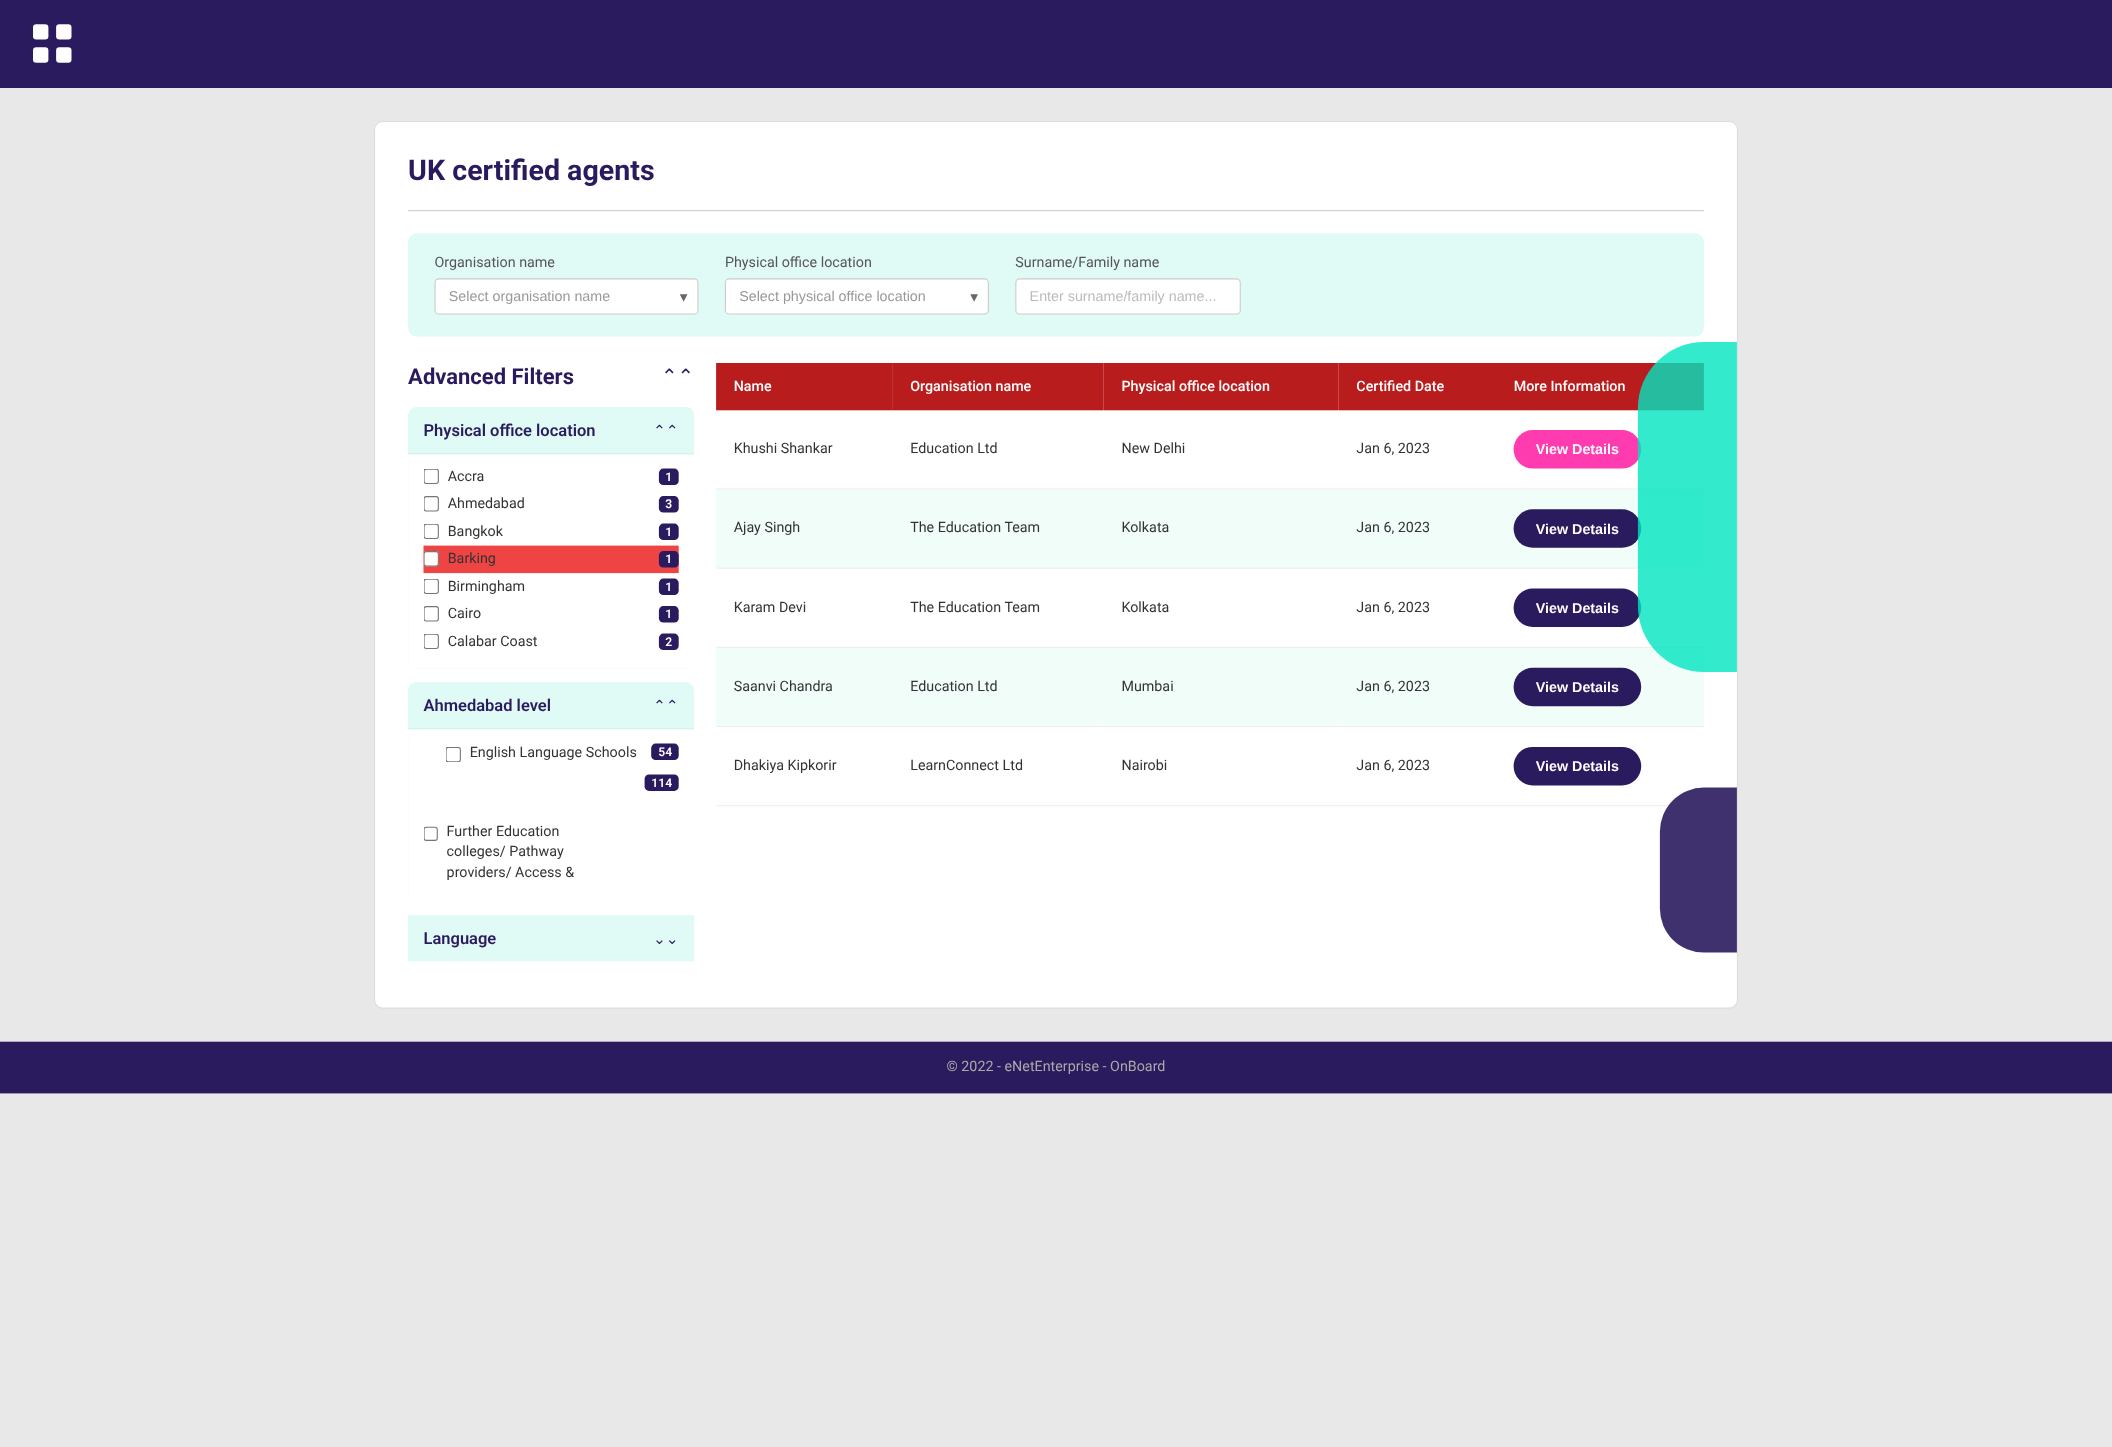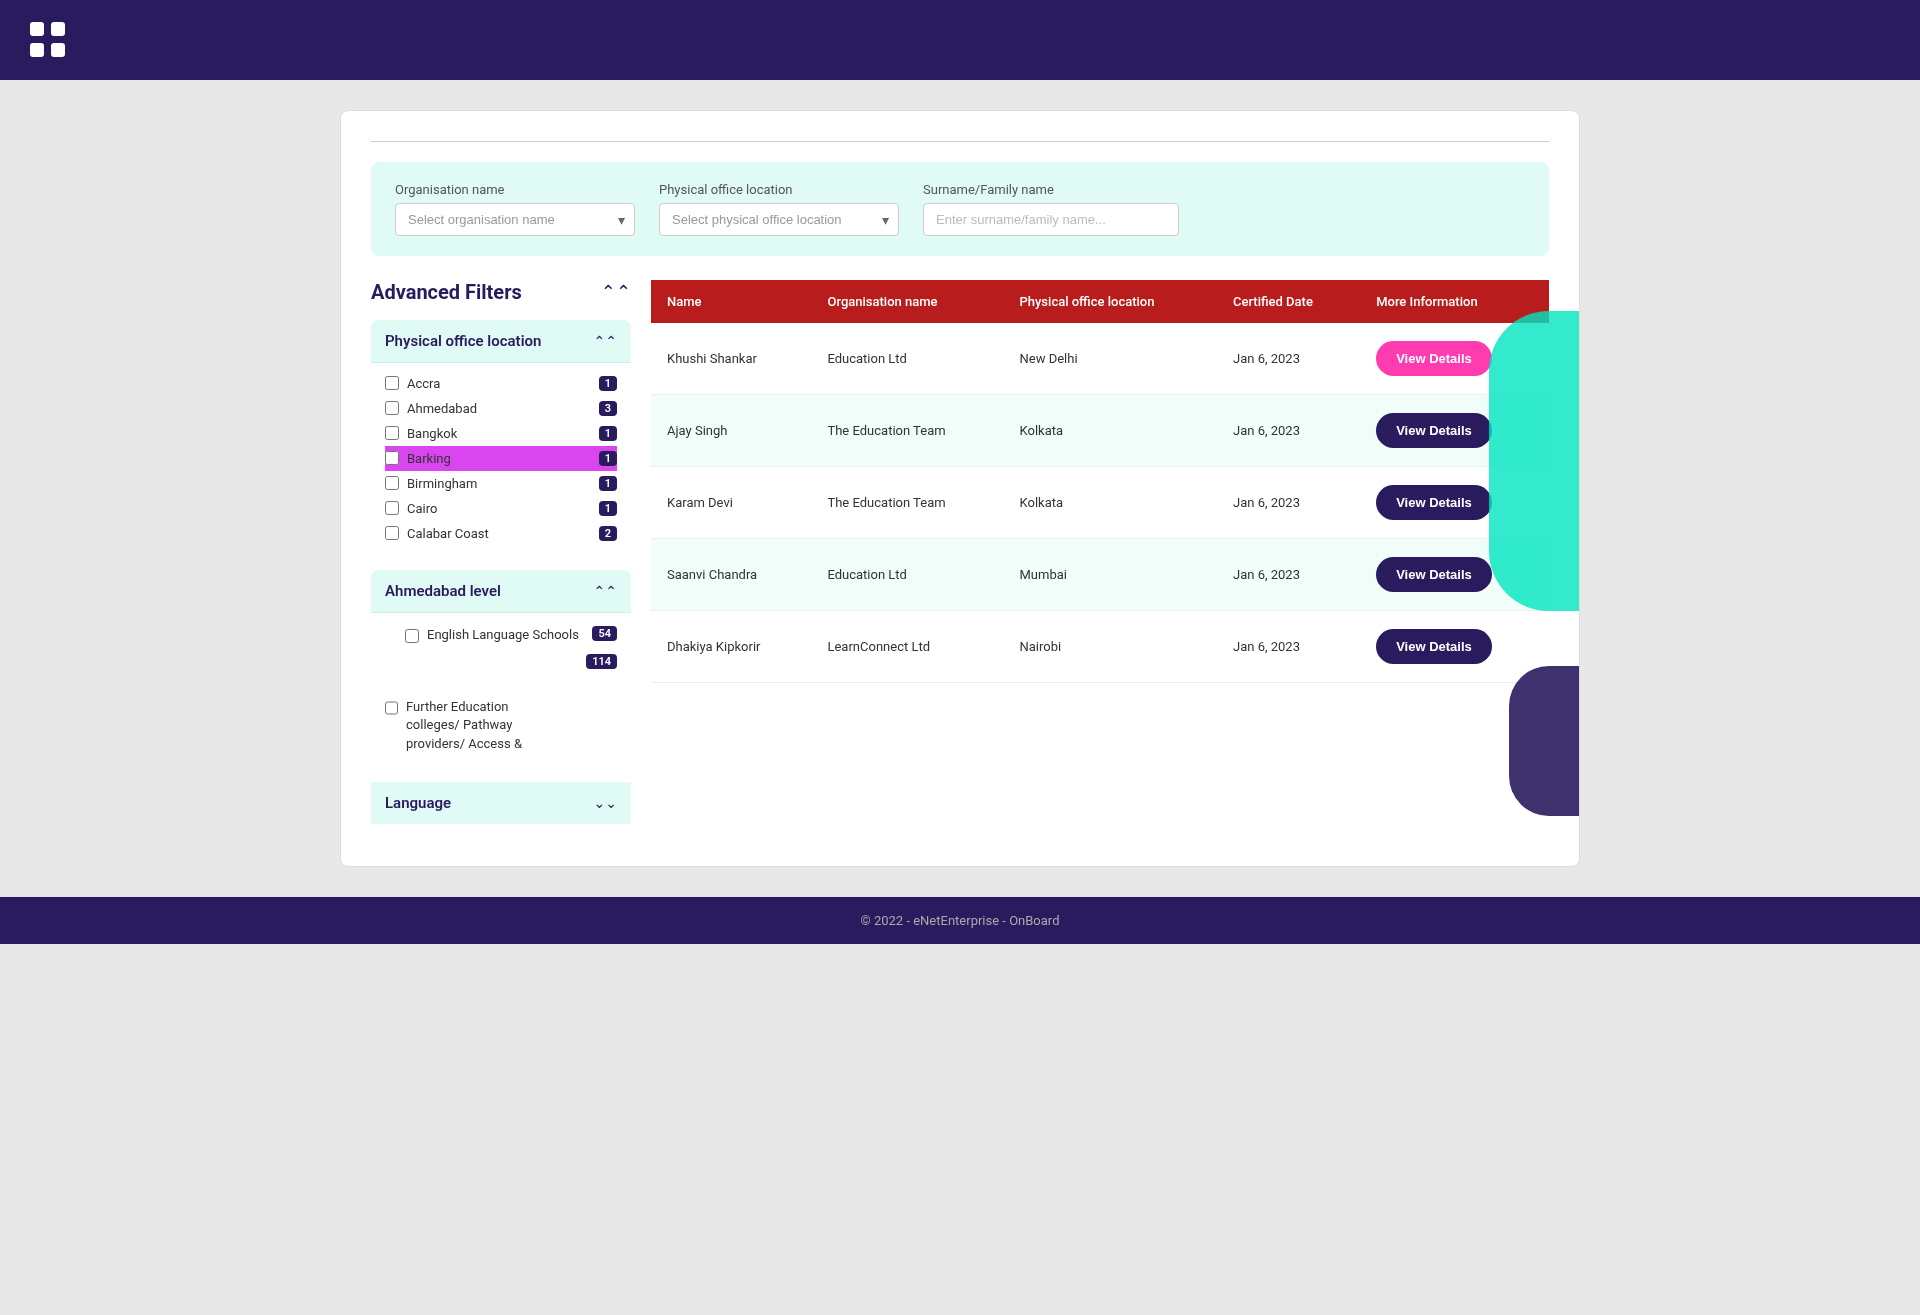--- a/index.html
+++ b/index.html
@@ -123,21 +123,21 @@
       pointer-events: none;
       font-size: 14px;
     }
     .filter-input {
       background: white;
       border: 1px solid #ccc;
       border-radius: 4px;
       padding: 8px 12px;
       font-size: 13px;
       color: #999;
-      width: 256px;
+      width: 205px;
     }
     .filter-input::placeholder { color: #bbb; }
 
     
     .content-layout {
       display: flex;
       gap: 20px;
     }
 
     
@@ -316,20 +316,21 @@
     <div class="nav-logo-dot"></div>
     <div class="nav-logo-dot"></div>
   </div>
 </nav>
 
 <div class="main-container">
 
   <div class="teal-corner"></div>
   <div class="teal-corner2"></div>
 
+  <h1 class="page-title">UK certified agents</h1>
   <hr class="page-divider">
 
   <div class="filter-bar">
     <div class="filter-group">
       <label class="filter-label">Organisation name</label>
       <div class="select-wrapper">
         <select class="filter-select">
           <option value="">Select organisation name</option>
         </select>
       </div>
@@ -378,21 +379,21 @@
             </div>
             <span class="filter-badge">3</span>
           </div>
           <div class="filter-item">
             <div class="filter-item-left">
               <input type="checkbox" class="filter-checkbox" style="">
               <span class="filter-item-label">Bangkok</span>
             </div>
             <span class="filter-badge">1</span>
           </div>
-          <div class="filter-item" style="background:#d946ef;">
+          <div class="filter-item" style="background:#ef4444;">
             <div class="filter-item-left">
               <input type="checkbox" class="filter-checkbox" style="">
               <span class="filter-item-label">Barking</span>
             </div>
             <span class="filter-badge">1</span>
           </div>
           <div class="filter-item">
             <div class="filter-item-left">
               <input type="checkbox" class="filter-checkbox" style="">
               <span class="filter-item-label">Birmingham</span>

